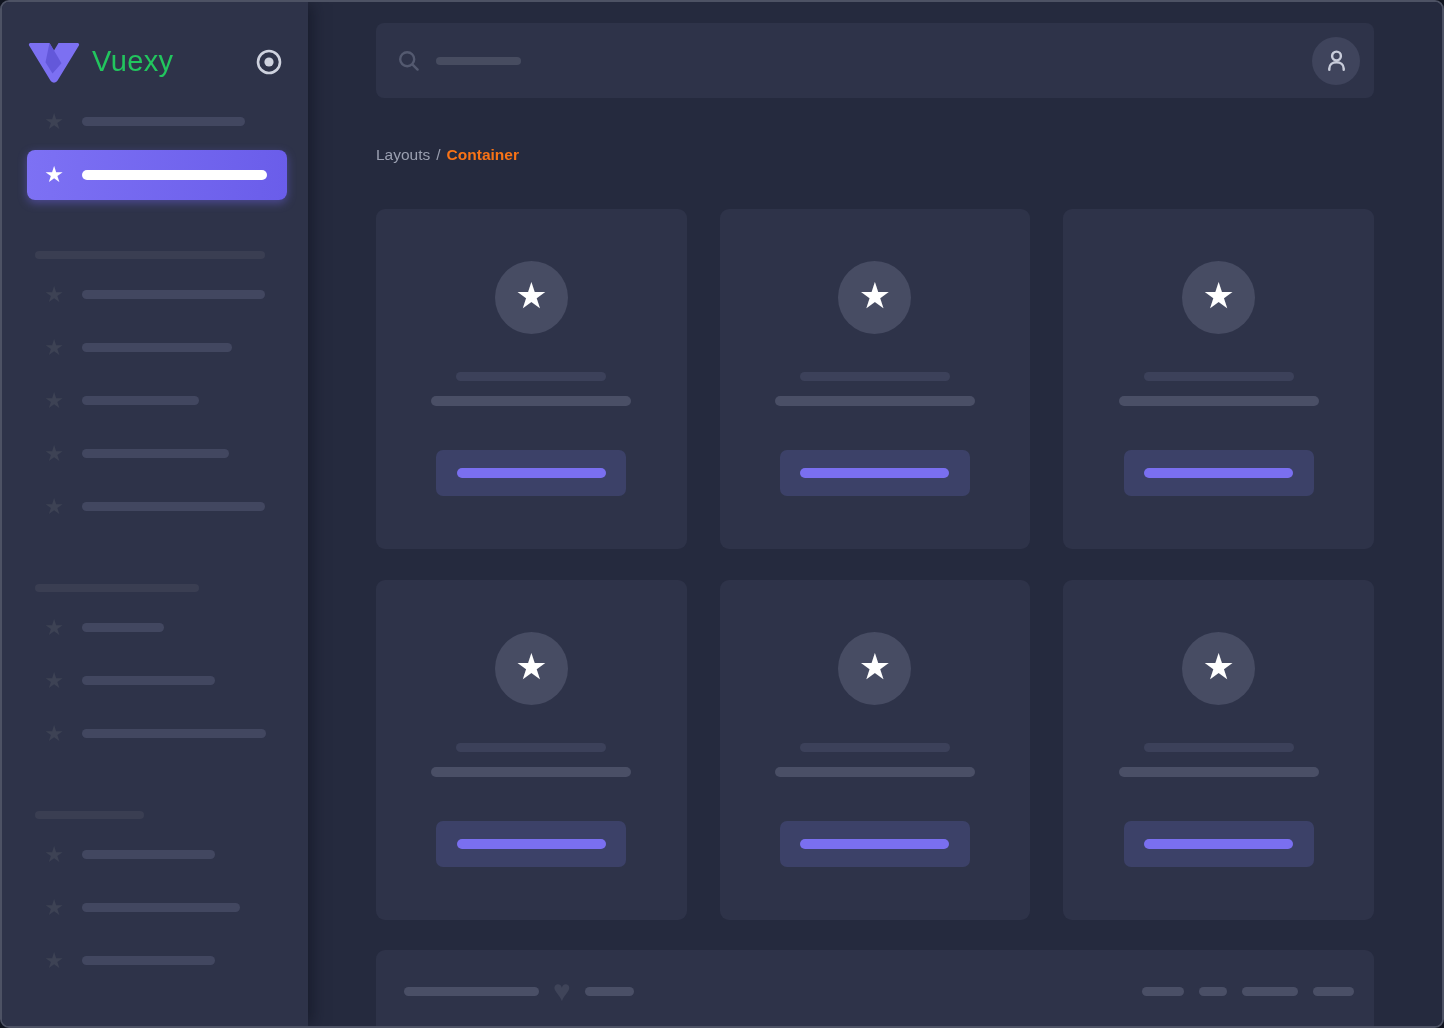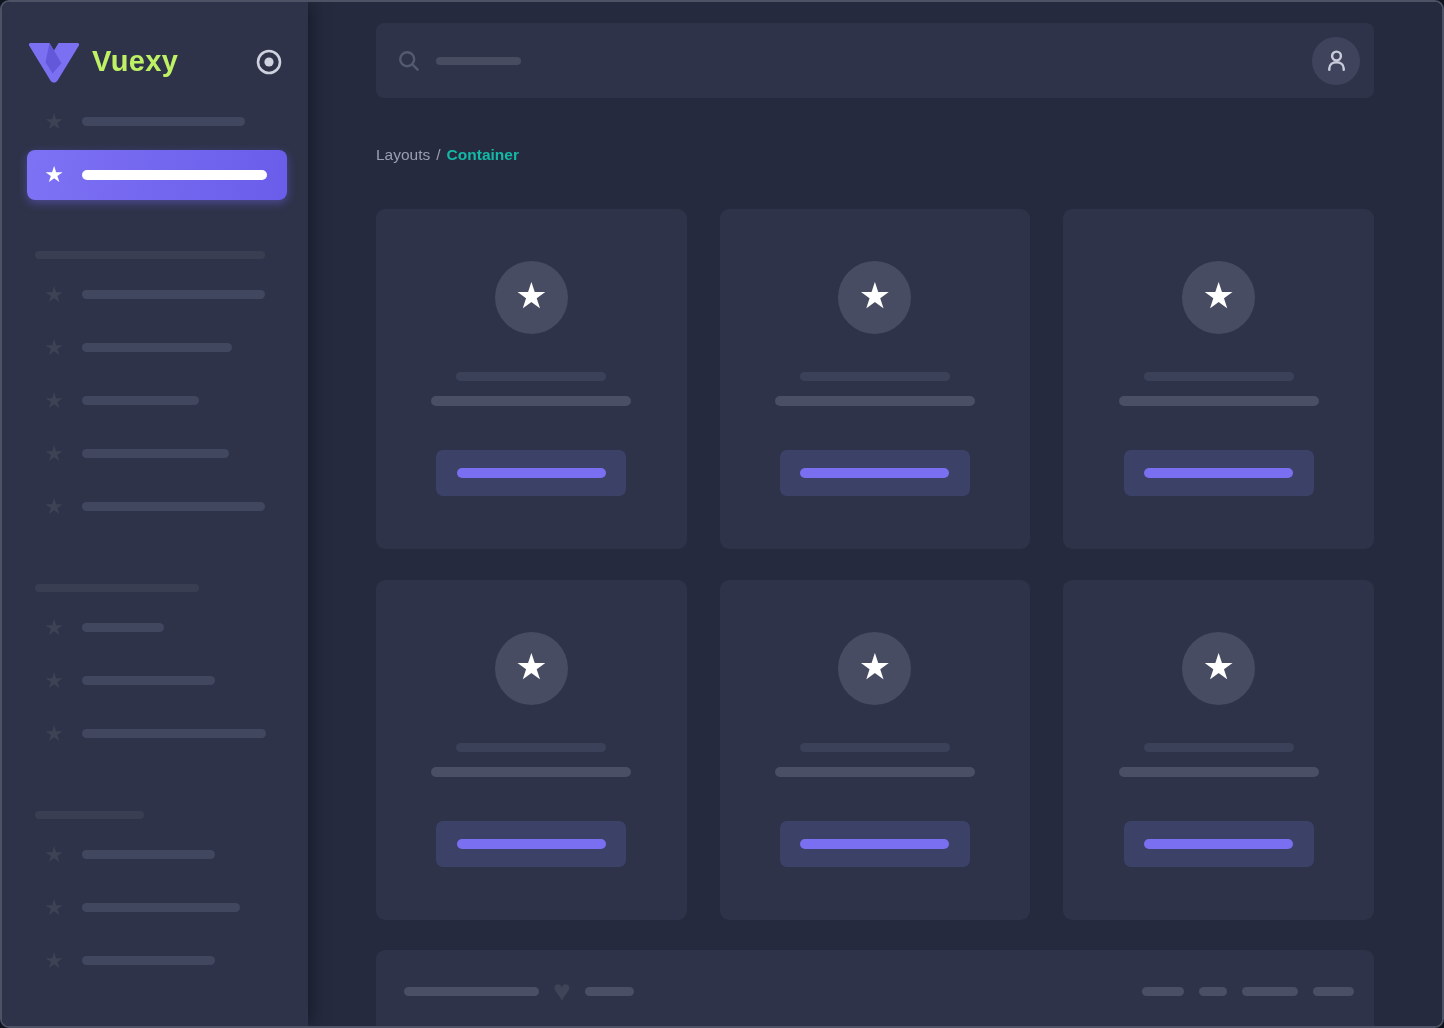--- a/index.html
+++ b/index.html
@@ -15,22 +15,22 @@
     background:#2e3349;position:relative;
     box-shadow:6px 0 14px -2px rgba(13,16,30,.55);
     z-index:2;
   }
   .sidebar-header{
     height:93px;display:flex;align-items:center;
     padding:26px 24px 0 26px;
   }
   .logo-mark{width:52px;height:42px;flex:0 0 52px;}
   .logo-text{
-    margin-left:12px;font-size:29px;font-weight:700;
-    color:#bef264;letter-spacing:.4px;
+    margin-left:12px;font-size:29px;font-weight:400;
+    color:#22c55e;letter-spacing:.4px;
   }
   .pin-toggle{margin-left:auto;width:30px;height:30px;display:flex;align-items:center;justify-content:center;cursor:pointer;}
   .menu{padding:0;}
   .menu-item{
     height:53px;display:flex;align-items:center;
     padding-left:40px;cursor:pointer;
   }
   .star{
     width:24px;text-align:center;font-size:22px;line-height:1;
     color:#3d4254;flex:0 0 24px;
@@ -56,21 +56,21 @@
   }
   .search-icon{flex:0 0 22px;display:flex;}
   .search-ph{height:8px;background:#474c60;margin-left:16px;}
   .avatar{
     margin-left:auto;width:48px;height:48px;border-radius:50%;
     background:#3f445c;display:flex;align-items:center;justify-content:center;cursor:pointer;
   }
   .breadcrumb{margin-top:47px;font-size:15.5px;line-height:19px;}
   .crumb-muted{color:#9a9fb0;}
   .crumb-sep{color:#9a9fb0;margin:0 6px;}
-  .crumb-current{color:#14b8a6;font-weight:700;}
+  .crumb-current{color:#f97316;font-weight:700;}
   
   .grid{
     margin-top:45px;display:grid;
     grid-template-columns:repeat(3,1fr);
     column-gap:33px;row-gap:31px;
   }
   .card{
     height:340px;background:#2e3349;border-radius:9px;
     display:flex;flex-direction:column;align-items:center;
   }

